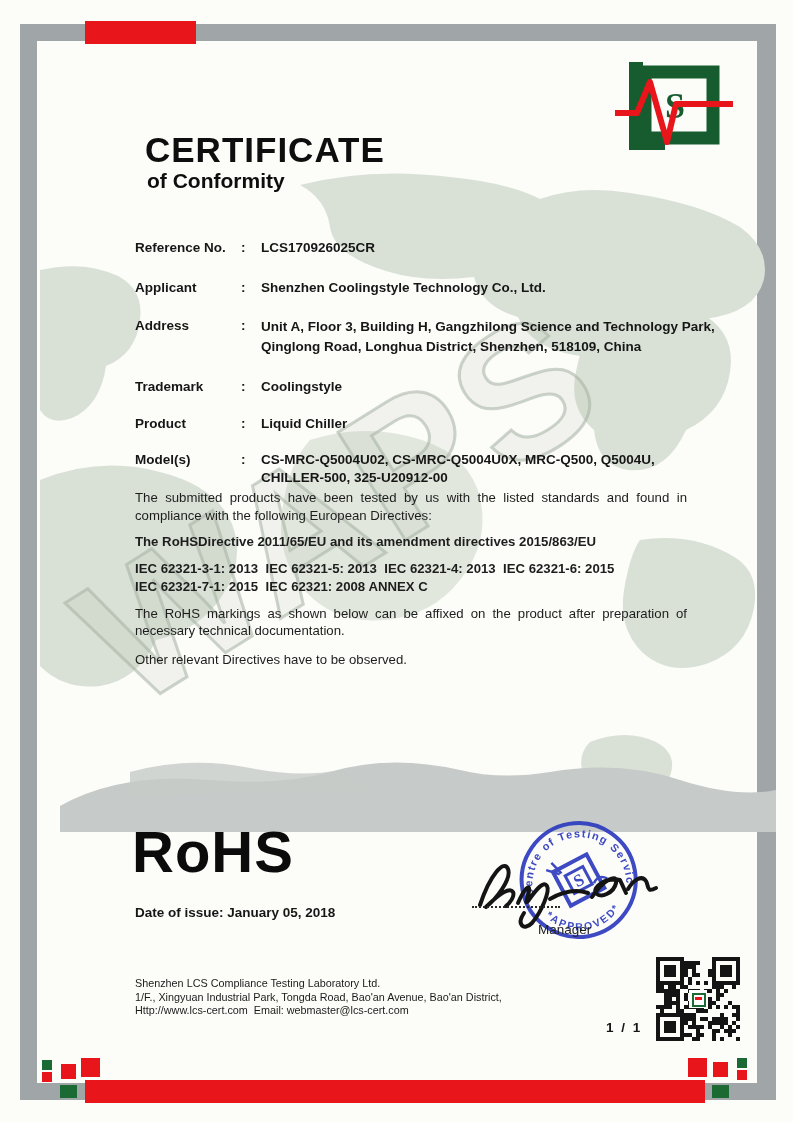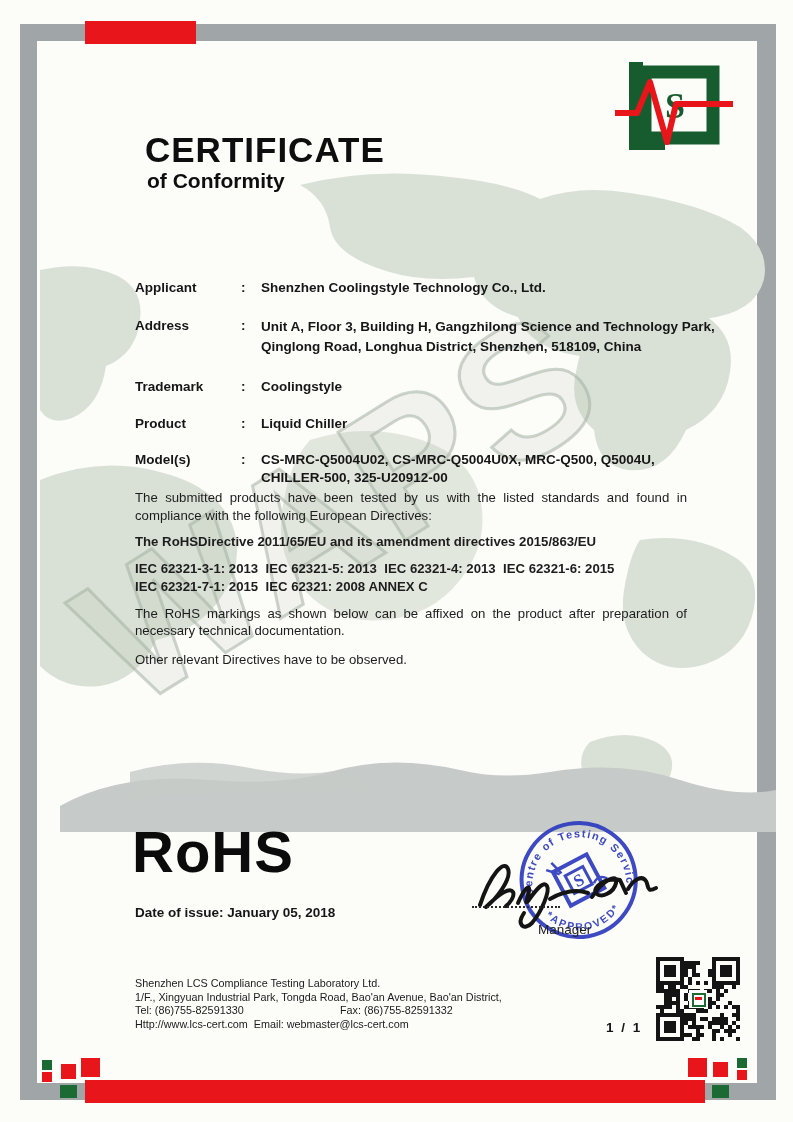--- a/index.html
+++ b/index.html
@@ -110,20 +110,23 @@
       <rect x="14" y="2" width="14" height="88" fill="#175c2e"></rect>
       <rect x="14" y="76" width="36" height="14" fill="#175c2e"></rect>
       <rect x="30" y="12" width="68" height="66" fill="none" stroke="#175c2e" stroke-width="13"></rect>
       <text x="60" y="58" font-size="36" font-weight="800" fill="#175c2e" font-family="Liberation Serif, DejaVu Serif, serif" text-anchor="middle">S</text>
       <polyline points="0,53 22,53 35,22 52,82 61,44 118,44" fill="none" stroke="#e8151b" stroke-width="6" stroke-linejoin="round" stroke-linecap="round"></polyline>
     </svg>
 
     <div class="title1">CERTIFICATE</div>
     <div class="title2">of Conformity</div>
 
+    <div class="frow f0">
+      <span class="lab">Reference No.</span><span class="col">:</span><span class="val">LCS170926025CR</span>
+    </div>
     <div class="frow f1">
       <span class="lab">Applicant</span><span class="col">:</span><span class="val">Shenzhen Coolingstyle Technology Co., Ltd.</span>
     </div>
     <div class="frow f2">
       <span class="lab">Address</span><span class="col">:</span><span class="val">Unit A, Floor 3, Building H, Gangzhilong Science and Technology Park, Qinglong Road, Longhua District, Shenzhen, 518109, China</span>
     </div>
     <div class="frow f3">
       <span class="lab">Trademark</span><span class="col">:</span><span class="val">Coolingstyle</span>
     </div>
     <div class="frow f4">
@@ -141,21 +144,20 @@
       <p style="margin-bottom:11px;">The RoHS markings as shown below can be affixed on the product after preparation of necessary technical documentation.</p>
       <p>Other relevant Directives have to be observed.</p>
     </div>
 
     <div class="rohs-mark">RoHS</div>
     <div class="date-line">Date of issue: January 05, 2018</div>
 
     <div class="footer">
       <div>Shenzhen LCS Compliance Testing Laboratory Ltd.</div>
       <div>1/F., Xingyuan Industrial Park, Tongda Road, Bao'an Avenue, Bao'an District,</div>
-      <div class="telfax"><span class="tel">Tel: (86)755-82591330</span><span>Fax: (86)755-82591332</span></div>
       <div class="web">Http://www.lcs-cert.com  Email: webmaster@lcs-cert.com</div>
     </div>
 
     <div class="pageno">1 / 1</div>
 
     <div class="qr" id="qr">
       <div class="qr-logo">
           <div class="g"></div>
           <div class="r"></div>
         </div>

